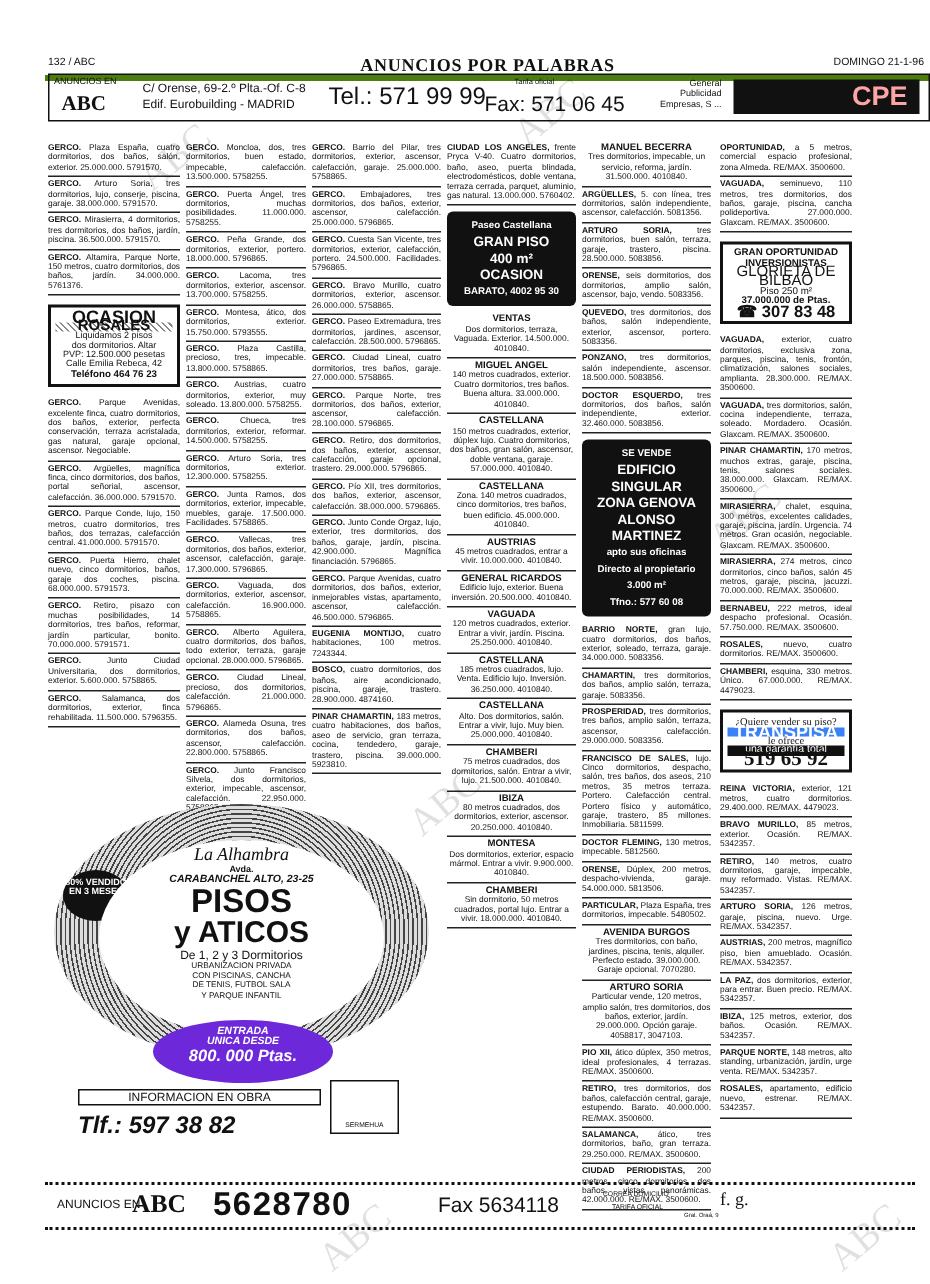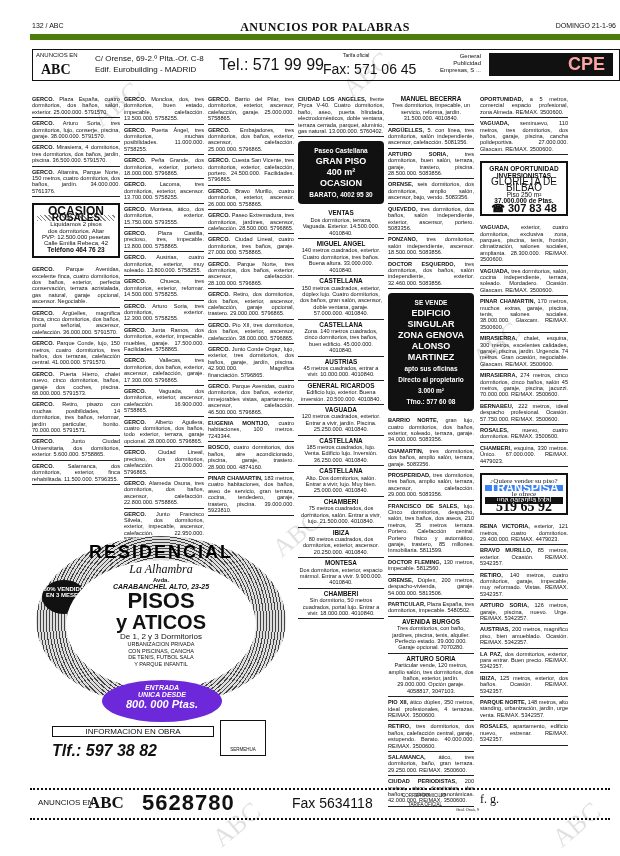--- a/index.html
+++ b/index.html
@@ -1,18 +1,18 @@
 <!DOCTYPE html>
 <html><head>
 <meta charset="utf-8">
 <style>
   html,body{margin:0;padding:0;background:#fff;}
   body{width:620px;height:856px;position:relative;overflow:hidden;font-family:"Liberation Sans",sans-serif;color:#111;}
   .page{position:absolute;left:30px;top:0;width:588px;height:856px;}
-  .masthead{position:absolute;top:20px;left:0;width:590px;height:14px;border-bottom:6px solid #4d7c0f;font-size:8px;}
+  .masthead{position:absolute;top:36px;left:0;width:590px;height:14px;border-bottom:4px solid #4d7c0f;font-size:8px;}
   .masthead .pg{position:absolute;left:2px;top:2px;font-size:7px;}
   .masthead .title{position:absolute;left:0;right:0;top:0;text-align:center;font-family:"Liberation Serif",serif;font-weight:bold;font-size:12px;letter-spacing:0.5px;}
   .masthead .date{position:absolute;right:4px;top:2px;font-size:7px;}
   .banner{position:absolute;top:49px;left:2px;width:586px;height:30px;border:1px solid #111;font-size:8px;}
   .banner .b1{position:absolute;left:3px;top:2px;font-size:6px;}
   .banner .b1b{position:absolute;left:8px;top:12px;font-family:"Liberation Serif",serif;font-weight:bold;font-size:14px;}
   .banner .b2{position:absolute;left:62px;top:3px;font-size:8px;line-height:11px;}
   .banner .tel{position:absolute;left:186px;top:6px;font-size:16px;font-family:"Liberation Sans",sans-serif;}
   .banner .tarifa{position:absolute;left:310px;top:2px;font-size:5px;}
   .banner .fax{position:absolute;left:290px;top:11px;font-size:14px;}
@@ -201,21 +201,20 @@
       <div class="ad"><b>ARTURO SORIA,</b> <span>126 metros, garaje, piscina, nuevo. Urge. RE/MAX. 5342357.</span></div>
       <div class="ad"><b>AUSTRIAS,</b> <span>200 metros, magnífico piso, bien amueblado. Ocasión. RE/MAX. 5342357.</span></div>
       <div class="ad"><b>LA PAZ,</b> <span>dos dormitorios, exterior, para entrar. Buen precio. RE/MAX. 5342357.</span></div>
       <div class="ad"><b>IBIZA,</b> <span>125 metros, exterior, dos baños. Ocasión. RE/MAX. 5342357.</span></div>
       <div class="ad"><b>PARQUE NORTE,</b> <span>148 metros, alto standing, urbanización, jardín, urge venta. RE/MAX. 5342357.</span></div>
       <div class="ad"><b>ROSALES,</b> <span>apartamento, edificio nuevo, estrenar. RE/MAX. 5342357.</span></div>
     </div>
 
   <div class="residencial">
     <div class="oval">
-      <div style="position:absolute;top:6px;left:0;right:0;text-align:center;font-weight:bold;font-size:18px;letter-spacing:2px;color:#000;">RESIDENCIAL</div>
       <div style="position:absolute;top:44px;left:6px;width:44px;height:34px;border-radius:50%;background:#111;color:#fff;font-size:6px;font-weight:bold;text-align:center;padding-top:6px;box-sizing:border-box;">80% VENDIDO EN 3 MESES</div>
       <div class="oval-inner">
         <div style="font-family:'Liberation Serif',serif;font-style:italic;font-size:12px;margin-top:2px;">La Alhambra</div>
         <div style="font-size:6px;font-weight:bold;">Avda.</div>
         <div style="font-size:7px;font-weight:bold;font-style:italic;">CARABANCHEL ALTO, 23-25</div>
         <div style="font-size:22px;font-weight:bold;line-height:22px;">PISOS</div>
         <div style="font-size:20px;font-weight:bold;line-height:20px;">y ATICOS</div>
         <div style="font-size:8px;">De 1, 2 y 3 Dormitorios</div>
         <div id="features" style="font-size:5.5px;line-height:6.5px;">
             <div>URBANIZACION PRIVADA</div>

